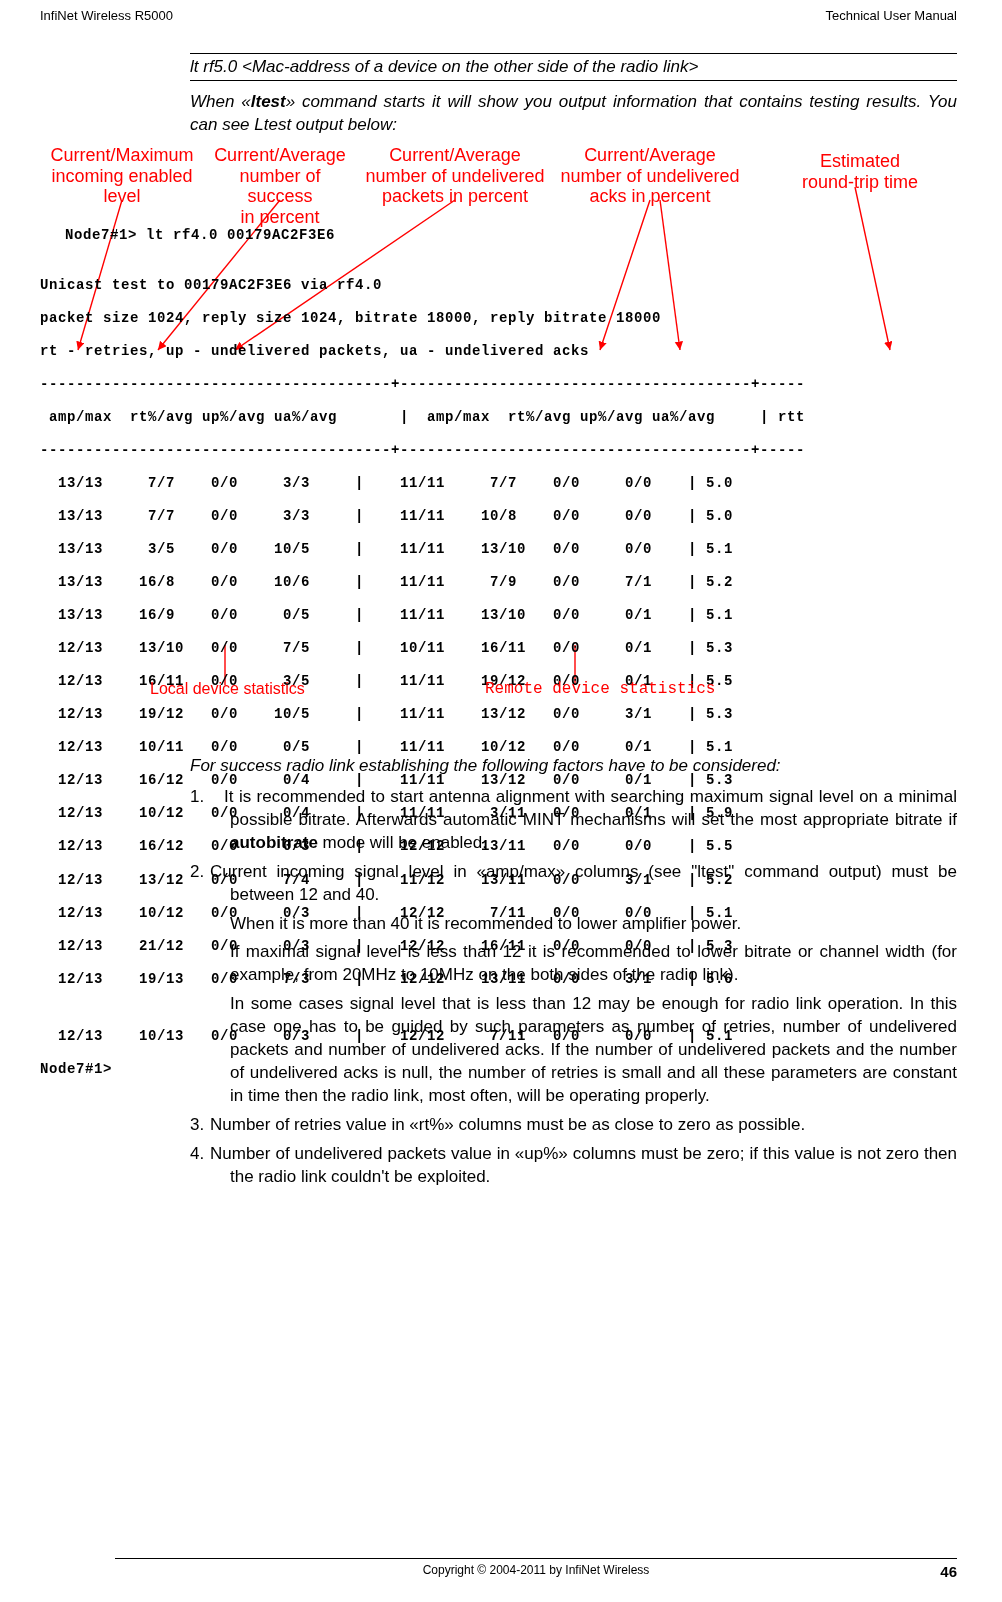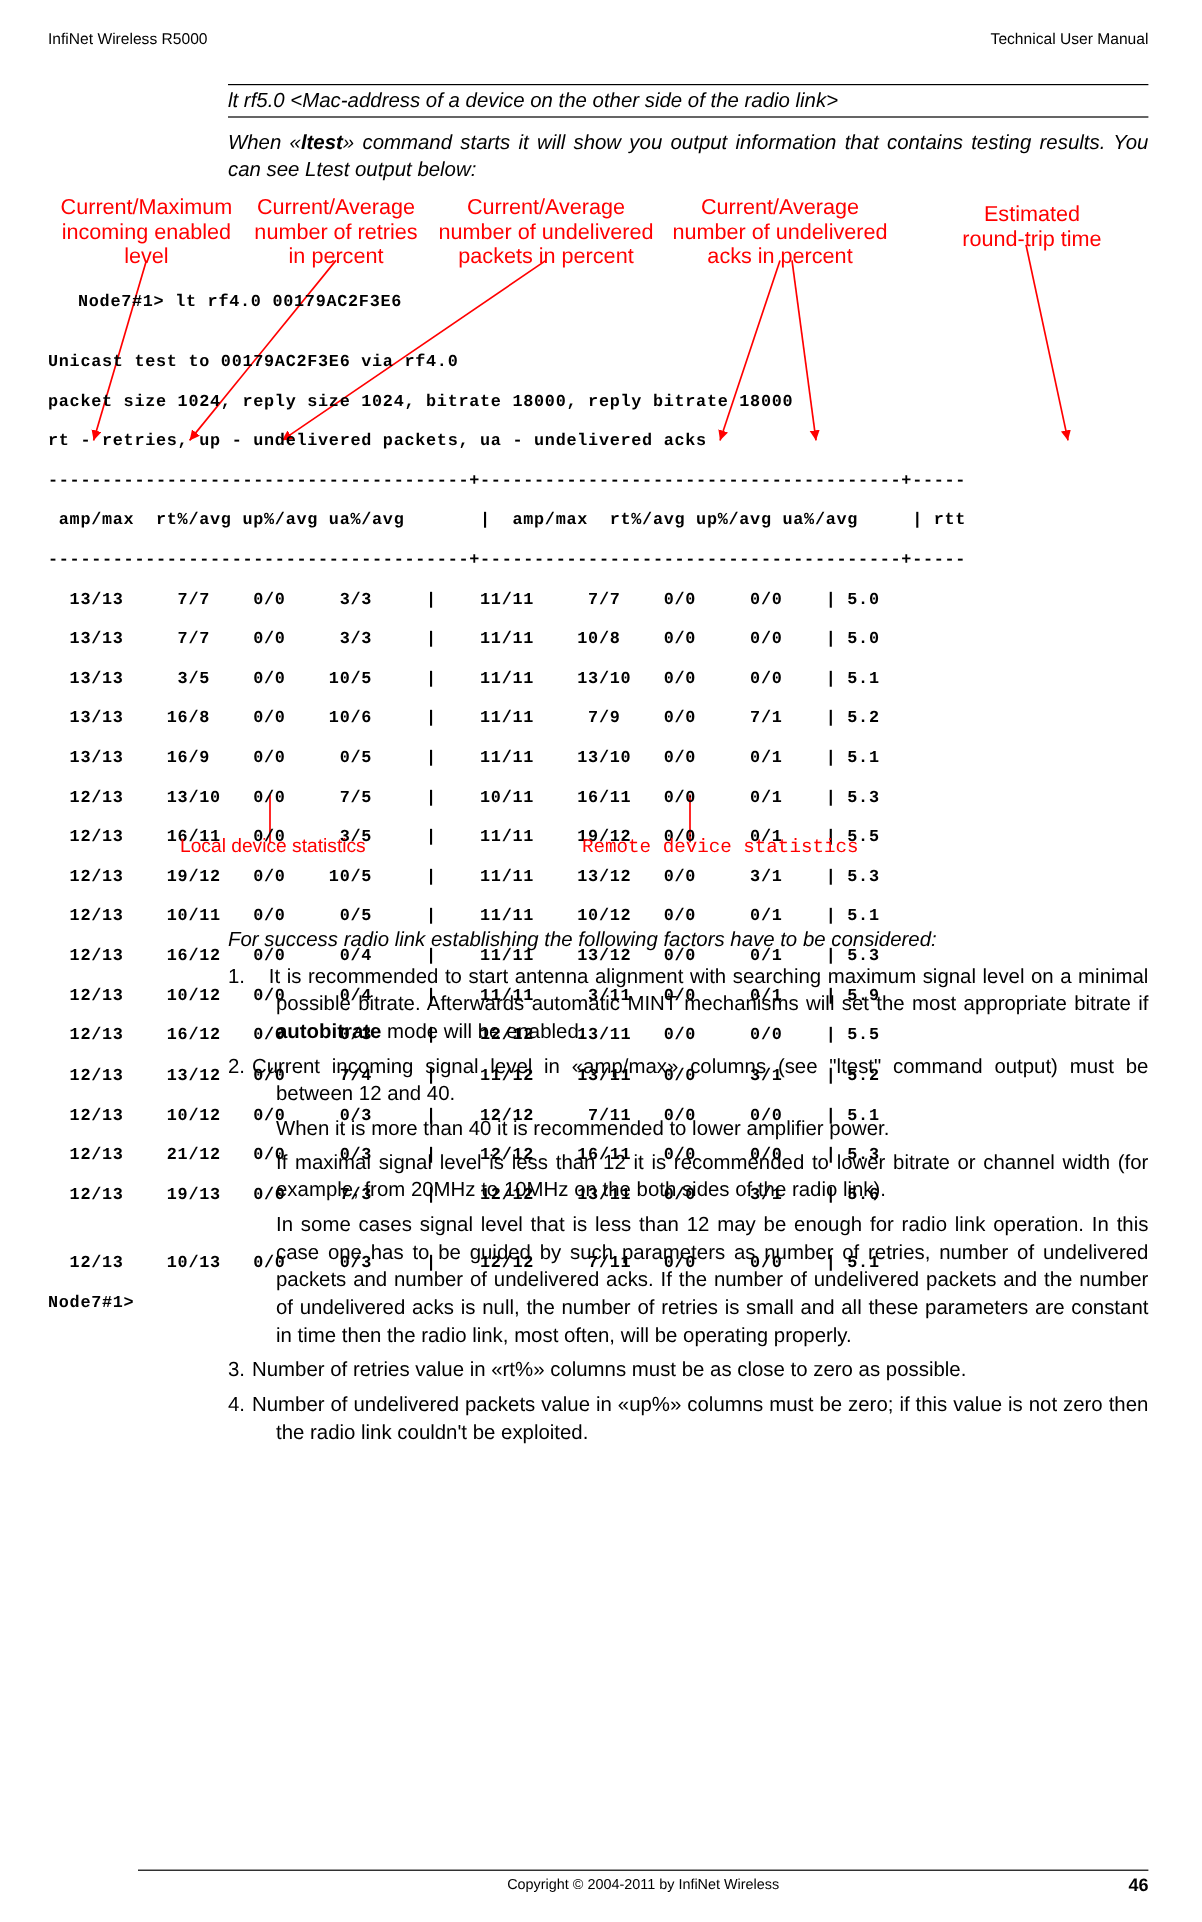--- a/index.html
+++ b/index.html
@@ -8,21 +8,21 @@
     font-family: Verdana, Arial, sans-serif;
     background: #fff;
     color: #000;
     width: 1002px;
   }
   .page {
     width: 1002px;
     min-height: 1602px;
     position: relative;
     box-sizing: border-box;
-    padding: 25px 45px 40px 115px;
+    padding: 8px 45px 40px 115px;
   }
   .header-row {
     display: flex;
     justify-content: space-between;
     font-size: 13px;
     margin-bottom: 30px;
     margin-left: -75px;
   }
   .italic-line {
     font-style: italic;
@@ -133,21 +133,21 @@
 
   <div class="annot-block">
 
     <div class="annot-label" style="left:2px; top:0; width:160px;">
       <span>Current/Maximum</span><br>
       <span>incoming enabled</span><br>
       <span>level</span>
     </div>
     <div class="annot-label" style="left:165px; top:0; width:150px;">
       <span>Current/Average</span><br>
-      <span>number of retries</span><br>
+      <span>number of success</span><br>
       <span>in percent</span>
     </div>
     <div class="annot-label" style="left:325px; top:0; width:180px;">
       <span>Current/Average</span><br>
       <span>number of undelivered</span><br>
       <span>packets in percent</span>
     </div>
     <div class="annot-label" style="left:520px; top:0; width:180px;">
       <span>Current/Average</span><br>
       <span>number of undelivered</span><br>

